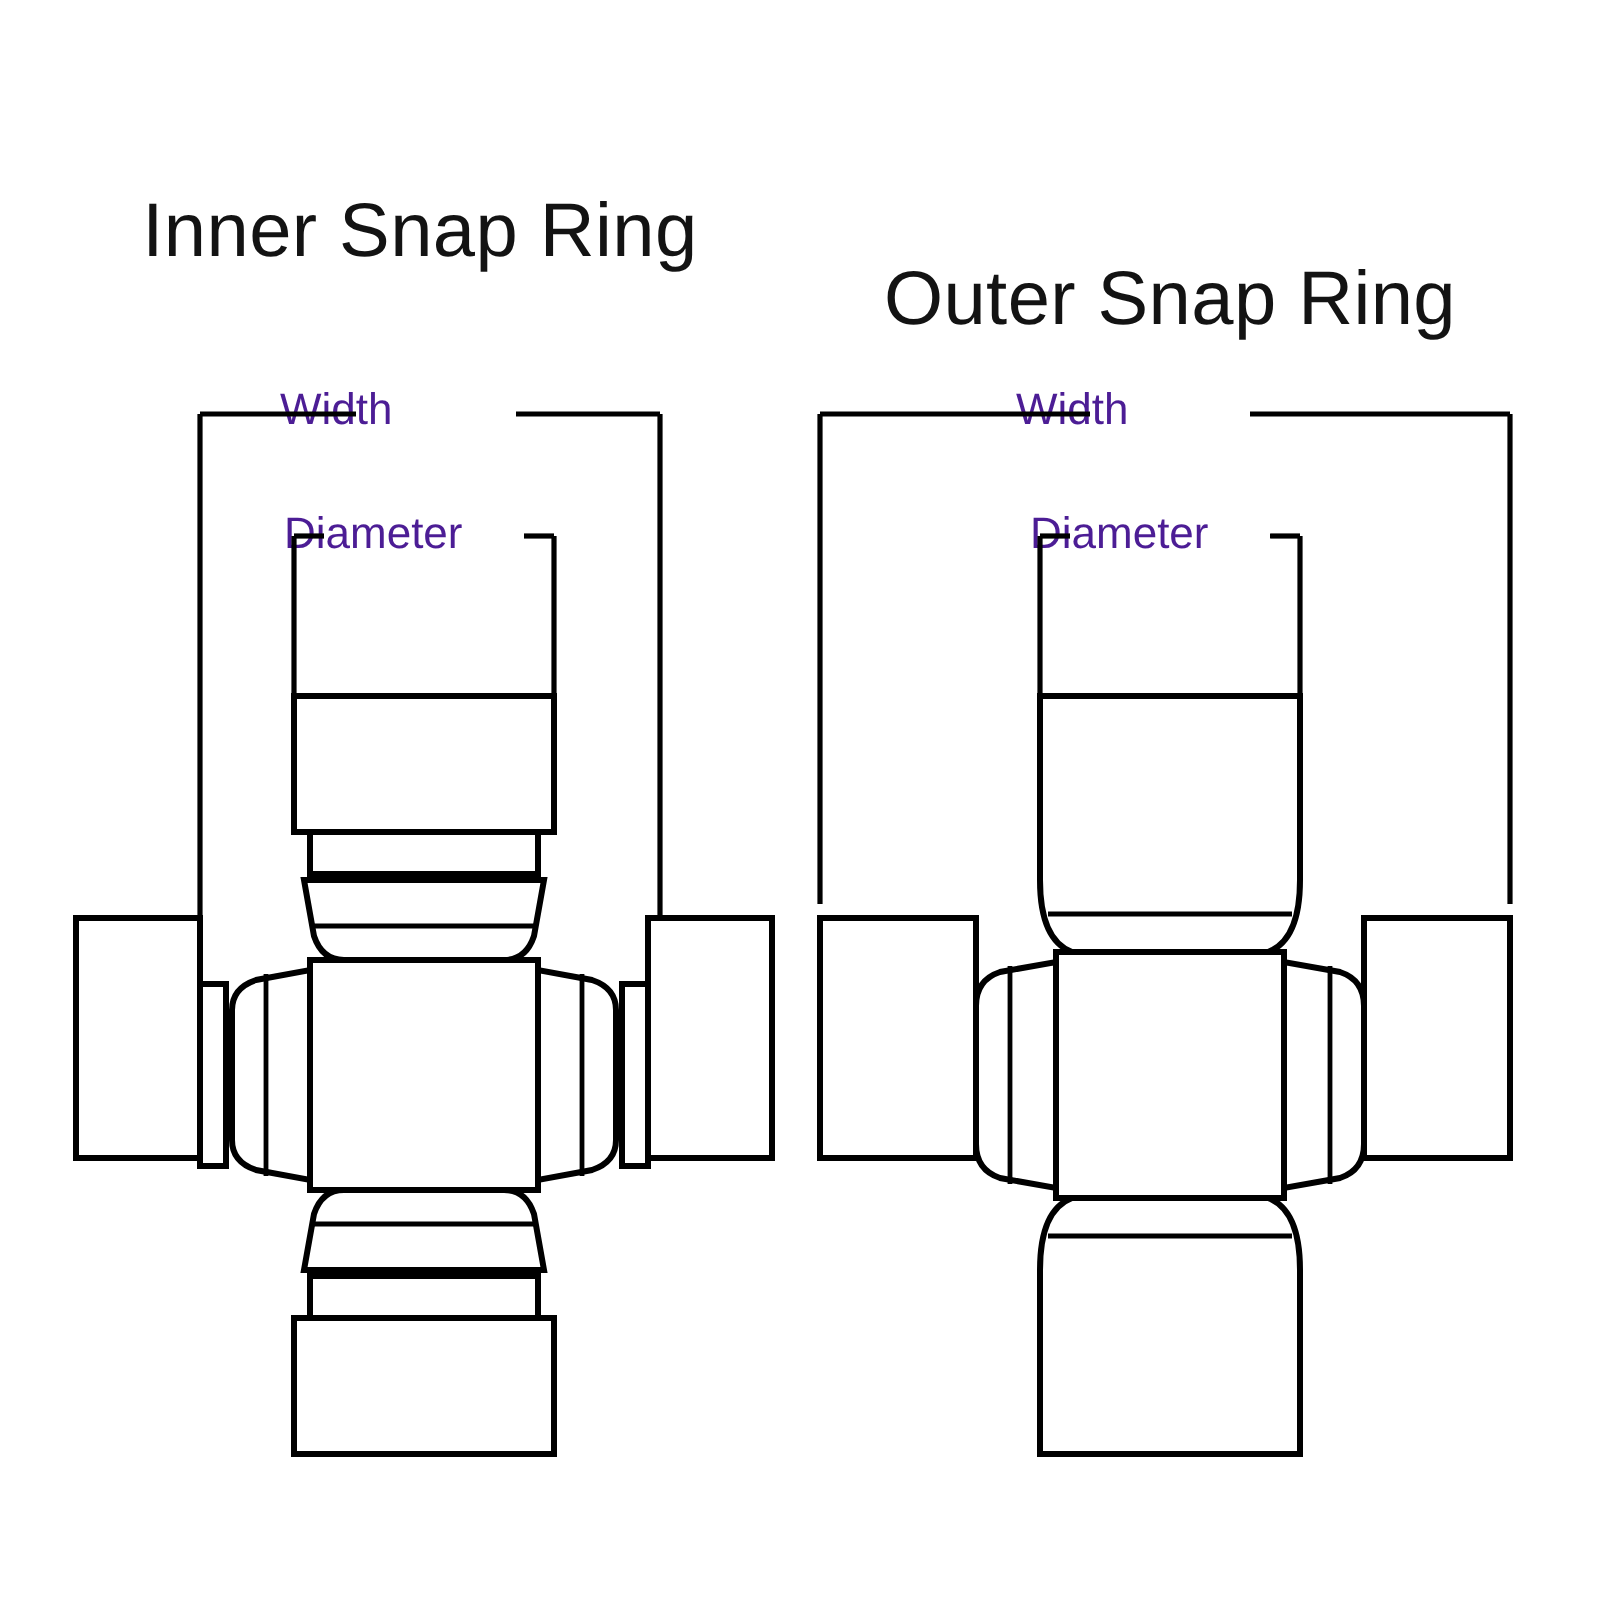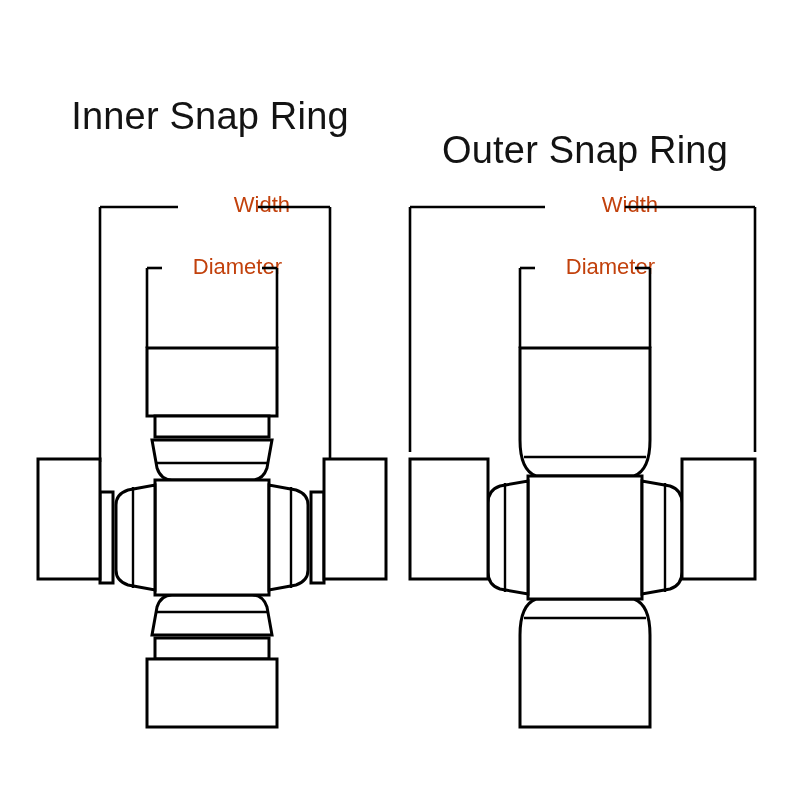--- a/index.html
+++ b/index.html
@@ -33,23 +33,23 @@
     color: #131313;
     white-space: nowrap;
   }
   #title-left  { left: 10px; }
   #title-right { left: 385px; margin-top: 34px; }
 
   .dim-label {
     position: absolute;
     font-size: 22px;
     font-weight: 400;
-    color: #c2410c;
+    color: #4c1d95;
     white-space: nowrap;
-    text-align: right;
+    text-align: left;
   }
   svg { display: block; }
   .ln {
     fill: none;
     stroke: #000000;
     stroke-width: 3;
     stroke-linecap: square;
     stroke-linejoin: miter;
   }
   .ln-thin {

